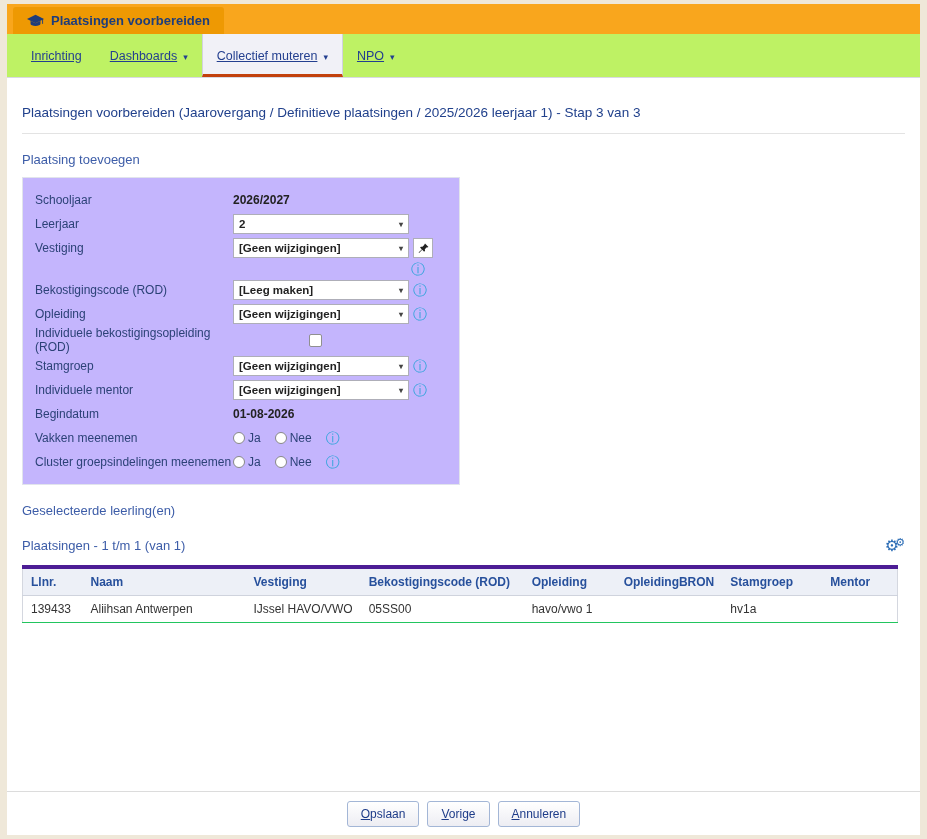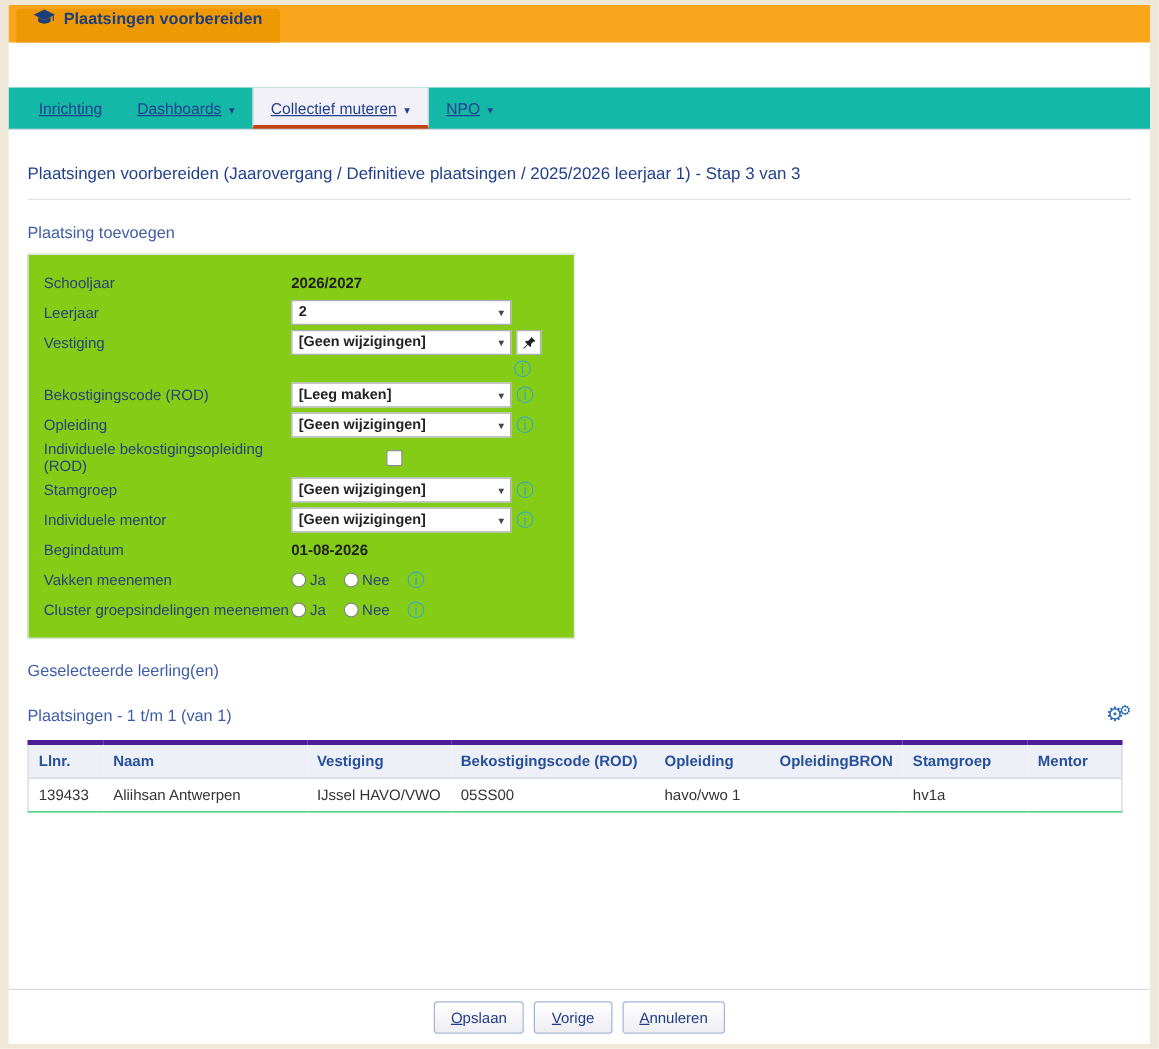--- a/index.html
+++ b/index.html
@@ -14,31 +14,31 @@
   .frame {
     position:absolute; left:7px; top:4px; width:913px; height:831px;
     background:#ffffff; display:flex; flex-direction:column;
   }
   
   .tabbar {
     height:30px; background:#f9a61d; flex-shrink:0;
     display:flex; align-items:flex-end; padding-left:6px;
   }
   .module-tab {
-    display:flex; align-items:flex-start; gap:7px;
+    display:flex; align-items:center; gap:7px;
     height:27px; padding:0 14px;
     background:#ee9903; border-radius:3px 3px 0 0;
     color:#1e3d7b; font-weight:bold; font-size:13px; cursor:default;
   }
   .cap-icon svg { display:block; fill:#1e3d7b; }
   
   .menubar {
-    height:34px; background:#14b8a6; flex-shrink:0;
+    height:44px; background:#bef264; flex-shrink:0;
     border-bottom:1px solid #d9d9e3;
-    display:flex; align-items:stretch; padding-left:10px; font-size:12.5px;margin-top:36px;
+    display:flex; align-items:stretch; padding-left:10px; font-size:12.5px;
   }
   .menu-item {
     display:flex; align-items:center; gap:6px;
     padding:0 14px; color:#233f8f; cursor:pointer;
   }
   .menu-item .mlabel { text-decoration:underline; }
   .menu-item.active {
     background:#f1f1f7;
     border-left:1px solid #d2d2de; border-right:1px solid #d2d2de;
     border-bottom:3px solid #c2410c;
@@ -50,21 +50,21 @@
   .page-title {
     margin:0; padding:15px 0 13px;
     font-size:13.5px; font-weight:normal; color:#21418c;
     border-bottom:1px solid #e3e3e3;
   }
   .section-title {
     margin:18px 0 10px; font-size:13px; font-weight:normal; color:#3d5da8;
   }
   
   .panel {
-    width:438px; background:#84cc16; border:1px solid #e1e4ec;
+    width:438px; background:#c4b5fd; border:1px solid #e1e4ec;
     padding:10px 12px;
   }
   .frow { display:flex; align-items:center; min-height:24px; color:#2c4277; }
   .frow .lbl { width:198px; flex-shrink:0; font-size:12px; }
   .ctrl { display:flex; align-items:center; gap:4px; }
   .static-val { font-weight:bold; color:#222; font-size:12px; }
   .fakeselect {
     width:176px; height:20px; background:#fff;
     border:1px solid #aeaeb8; display:flex; align-items:center;
     padding:0 5px; font-weight:bold; font-size:11.5px; color:#222;

